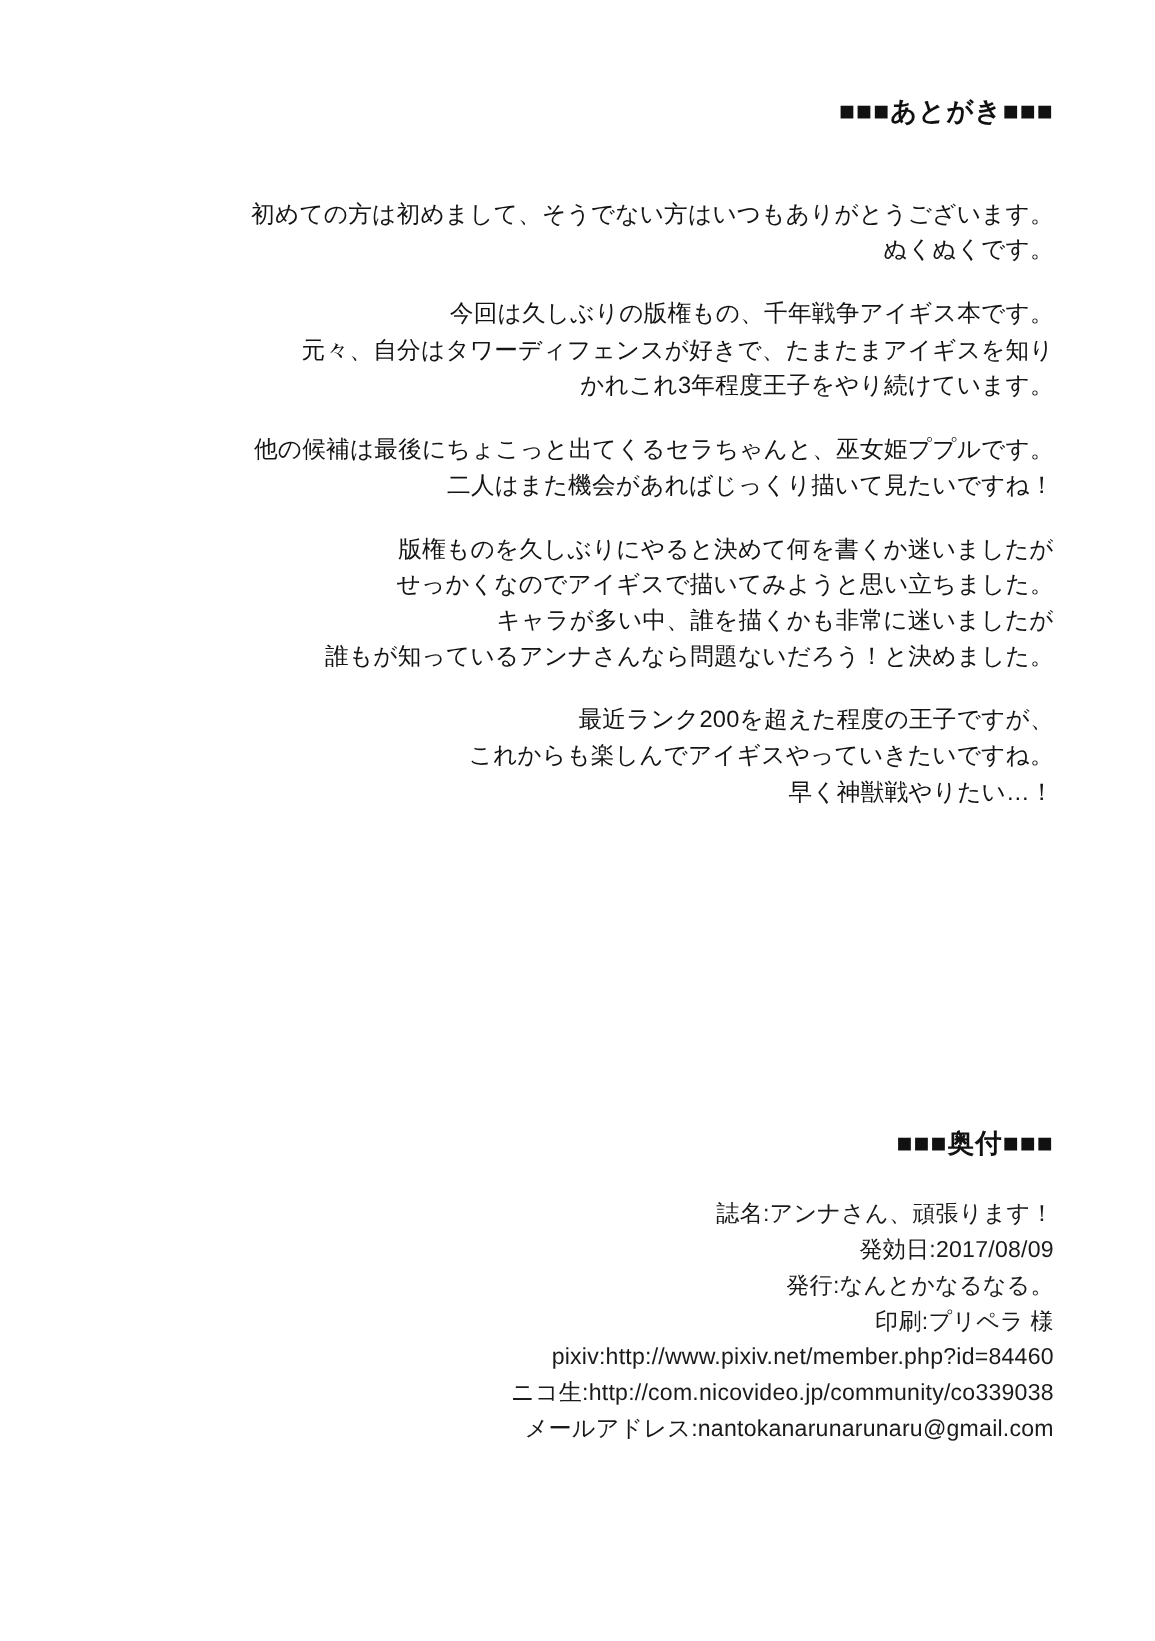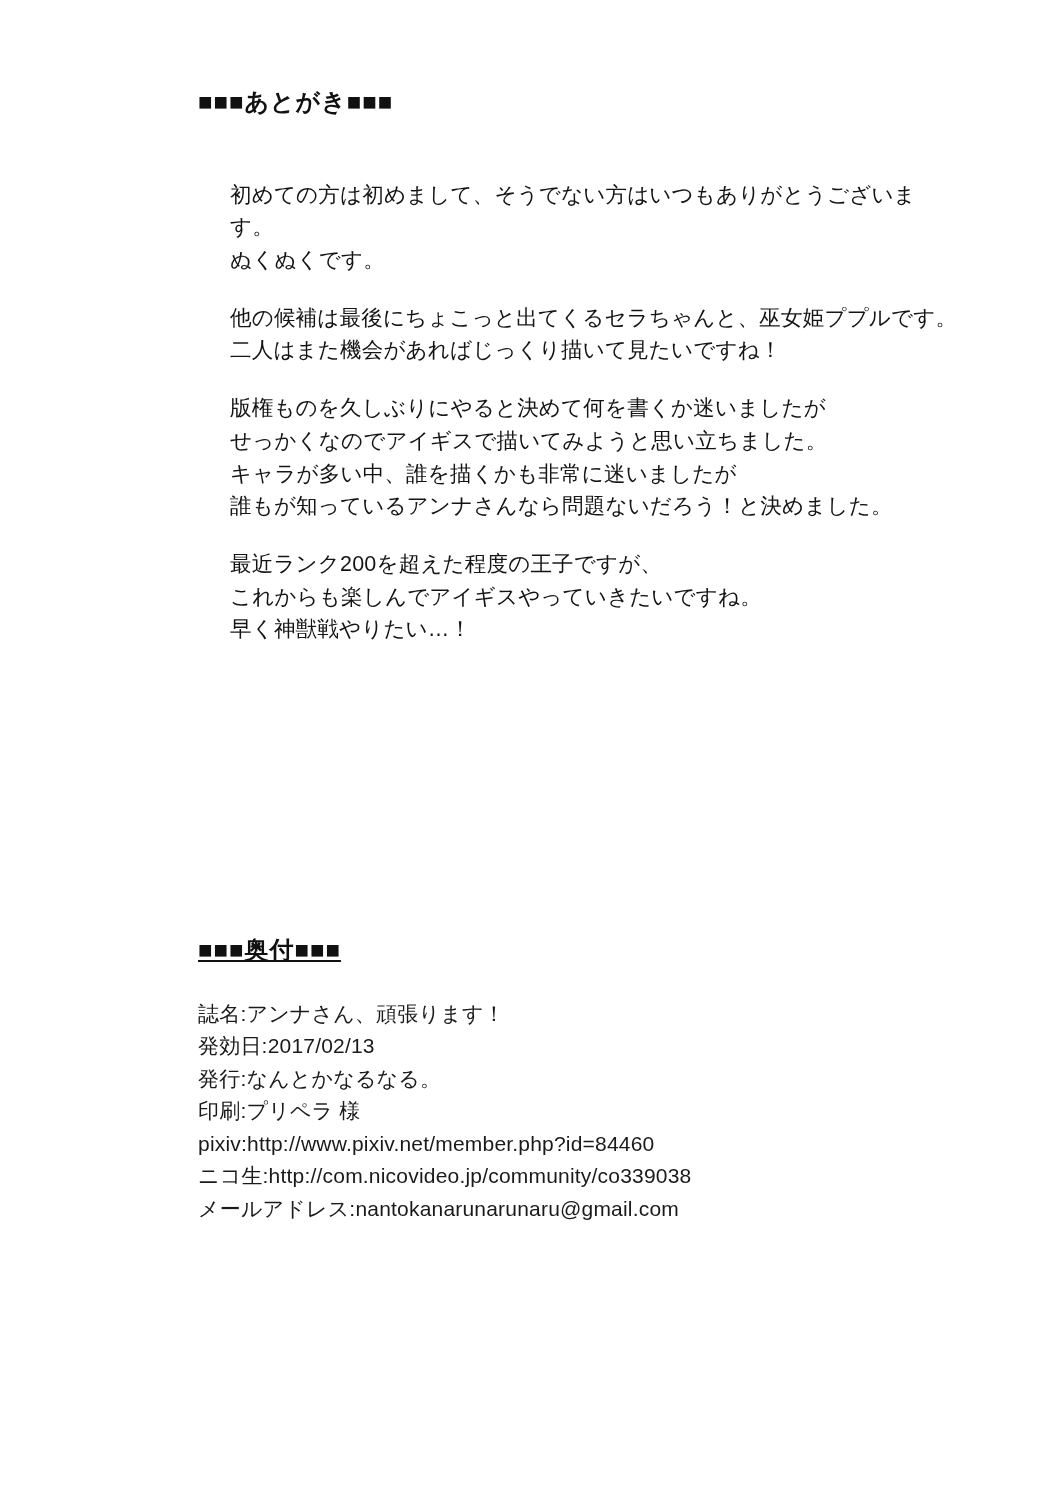--- a/index.html
+++ b/index.html
@@ -13,20 +13,21 @@
     font-family: "Liberation Sans", sans-serif;
     color: #1a1a1a;
     overflow: hidden;
   }
   .page {
     position: relative;
     width: 844px;
     height: 1492px;
     box-sizing: border-box;
     padding: 88px 0 0 0;
+    text-align: right;
   }
   .content {
     margin-left: 198px;
     width: 760px;
   }
   .section-head {
     font-size: 24px;
     font-weight: bold;
     letter-spacing: 1px;
     line-height: 1.2;
@@ -35,28 +36,26 @@
   }
   .block {
     font-size: 21.5px;
     line-height: 1.52;
     color: #141414;
     letter-spacing: 0.2px;
     white-space: pre-wrap;
   }
   .afterword-body {
     margin-top: 62px;
-    margin-left: 32px;
   }
   .afterword-body .block + .block {
     margin-top: 25px;
   }
   .colophon-head {
     margin-top: 14px;
-    text-decoration: underline;
   }
   .colophon-wrap {
     margin-top: 290px;
   }
   .colophon-body {
     margin-top: 33px;
     font-size: 21px;
     line-height: 1.55;
     letter-spacing: 0.2px;
   }
@@ -69,37 +68,40 @@
 
 <div class="page">
 
   <div class="content">
 
     <h1 class="section-head">■■■あとがき■■■</h1>
 
     <div class="afterword-body">
       <p class="block">初めての方は初めまして、そうでない方はいつもありがとうございます。
 ぬくぬくです。</p>
+      <p class="block">今回は久しぶりの版権もの、千年戦争アイギス本です。
+元々、自分はタワーディフェンスが好きで、たまたまアイギスを知り
+かれこれ3年程度王子をやり続けています。</p>
       <p class="block">他の候補は最後にちょこっと出てくるセラちゃんと、巫女姫ププルです。
 二人はまた機会があればじっくり描いて見たいですね！</p>
       <p class="block">版権ものを久しぶりにやると決めて何を書くか迷いましたが
 せっかくなのでアイギスで描いてみようと思い立ちました。
 キャラが多い中、誰を描くかも非常に迷いましたが
 誰もが知っているアンナさんなら問題ないだろう！と決めました。</p>
       <p class="block">最近ランク200を超えた程度の王子ですが、
 これからも楽しんでアイギスやっていきたいですね。
 早く神獣戦やりたい…！</p>
     </div>
 
     <div class="colophon-wrap">
       <h2 class="section-head colophon-head">■■■奥付■■■</h2>
 
       <div class="colophon-body">
         <div class="colophon-line">誌名:アンナさん、頑張ります！</div>
-        <div class="colophon-line">発効日:2017/02/13</div>
+        <div class="colophon-line">発効日:2017/08/09</div>
         <div class="colophon-line">発行:なんとかなるなる。</div>
         <div class="colophon-line">印刷:プリペラ 様</div>
         <div class="colophon-line">pixiv:http://www.pixiv.net/member.php?id=84460</div>
         <div class="colophon-line">ニコ生:http://com.nicovideo.jp/community/co339038</div>
         <div class="colophon-line">メールアドレス:nantokanarunarunaru@gmail.com</div>
       </div>
 
     </div>
 
   </div>

